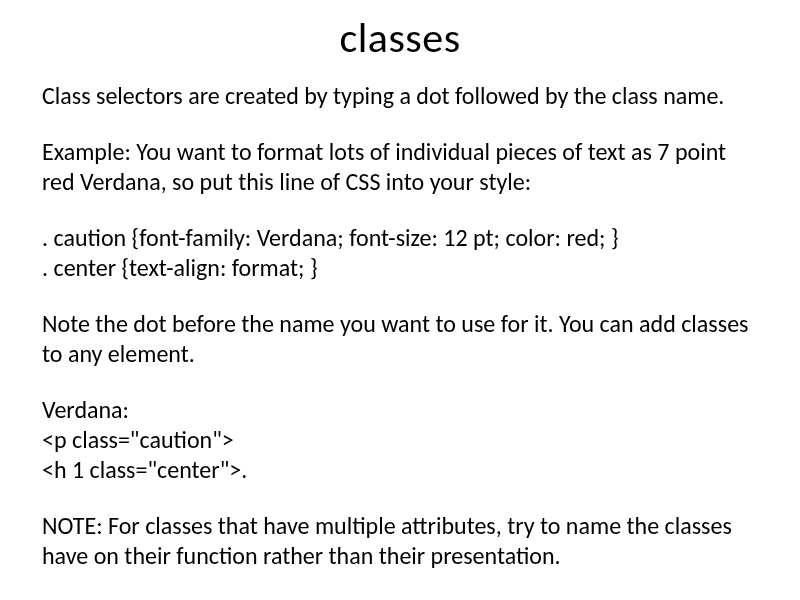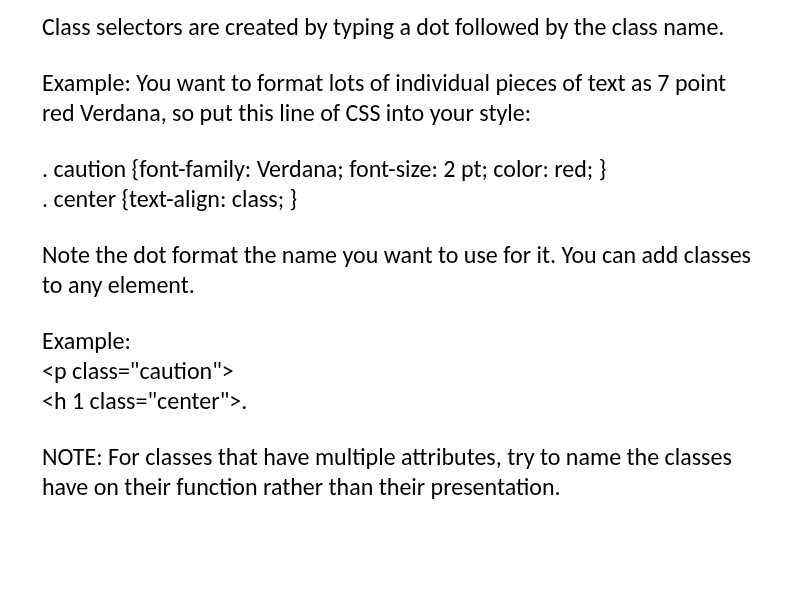--- a/index.html
+++ b/index.html
@@ -33,28 +33,29 @@
     margin-bottom: 26px;
   }
   .body .line {
     display: block;
   }
 </style>
 </head>
 <body>
 
 <div class="slide">
+  <h1 class="title">classes</h1>
   <div class="body">
     <p>Class selectors are created by typing a dot followed by the class name.</p>
     <p>Example: You want to format lots of individual pieces of text as 7 point red Verdana, so put this line of CSS into your style:</p>
     <p class="tight">
-      <span class="line">. caution {font-family: Verdana; font-size: 2 pt; color: red; }</span>
-      <span class="line">. center {text-align: class; }</span>
+      <span class="line">. caution {font-family: Verdana; font-size: 12 pt; color: red; }</span>
+      <span class="line">. center {text-align: format; }</span>
     </p>
-    <p>Note the dot format the name you want to use for it. You can add classes to any element.</p>
+    <p>Note the dot before the name you want to use for it. You can add classes to any element.</p>
     <p class="tight">
-      <span class="line">Example:</span>
+      <span class="line">Verdana:</span>
       <span class="line">&lt;p class="caution"&gt;</span>
       <span class="line">&lt;h 1 class="center"&gt;.</span>
     </p>
     <p>NOTE: For classes that have multiple attributes, try to name the classes have on their function rather than their presentation.</p>
   </div>
 </div>
 
 </body></html>

